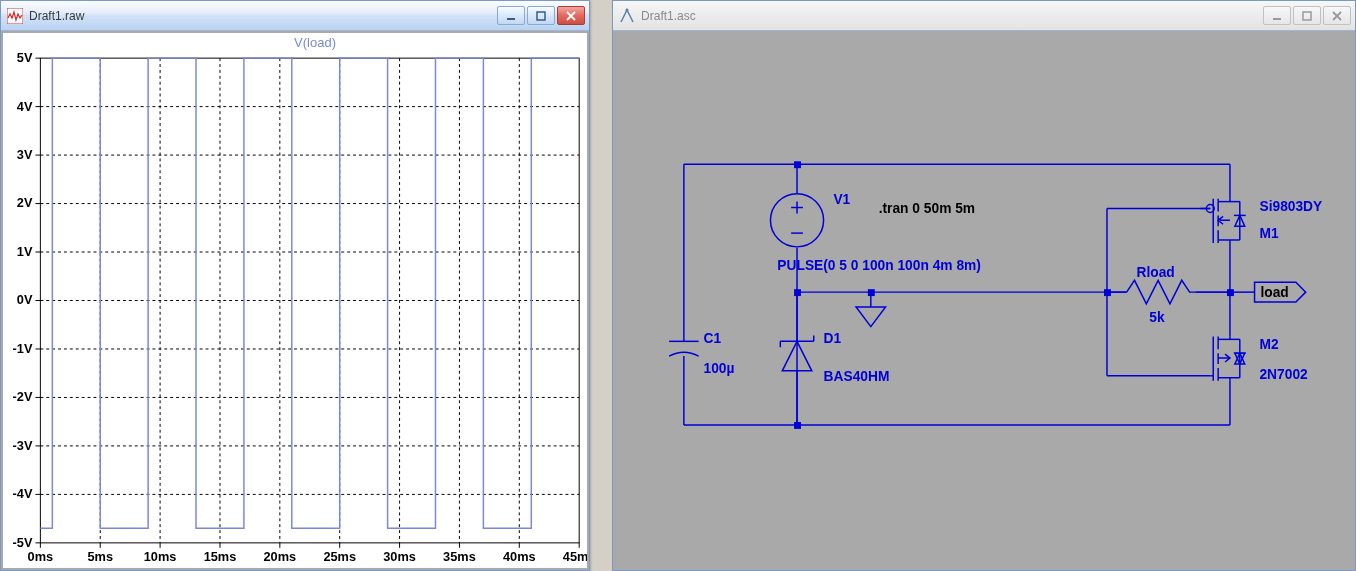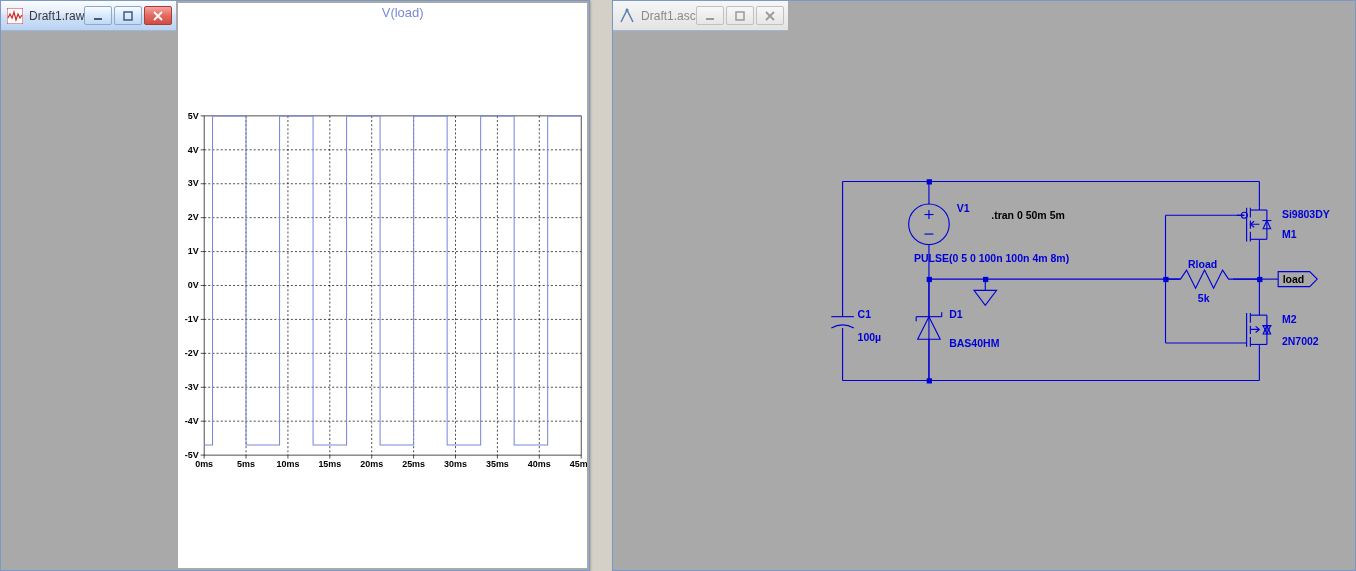--- a/index.html
+++ b/index.html
@@ -9,21 +9,21 @@
   background: #d4d0c8;
   width: 1356px;
   height: 571px;
   display: flex;
   gap: 2px;
 }
 .window {
   border: 1px solid #7a9ac5;
   background: #a9a9a9;
   display: flex;
-  flex-direction: row;
+  flex-direction: column;
   box-shadow: 1px 1px 2px rgba(0,0,0,.2);
 }
 .window.left { width: 598px; height: 571px; }
 .window.right { width: 754px; height: 571px; margin-left: 20px; }
 .titlebar {
   height: 30px;
   background: linear-gradient(#fafcff, #e6eefb 40%, #d2e2f7 50%, #b9d3f3);
   display: flex;
   align-items: center;
   padding: 0 4px 0 6px;

